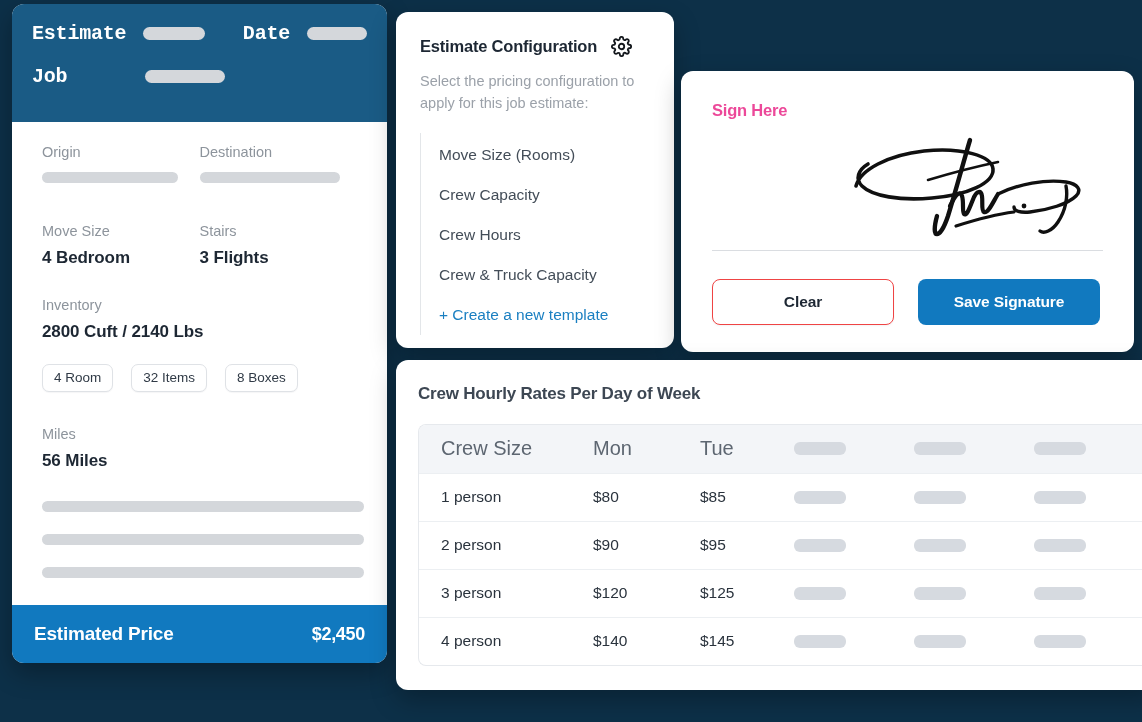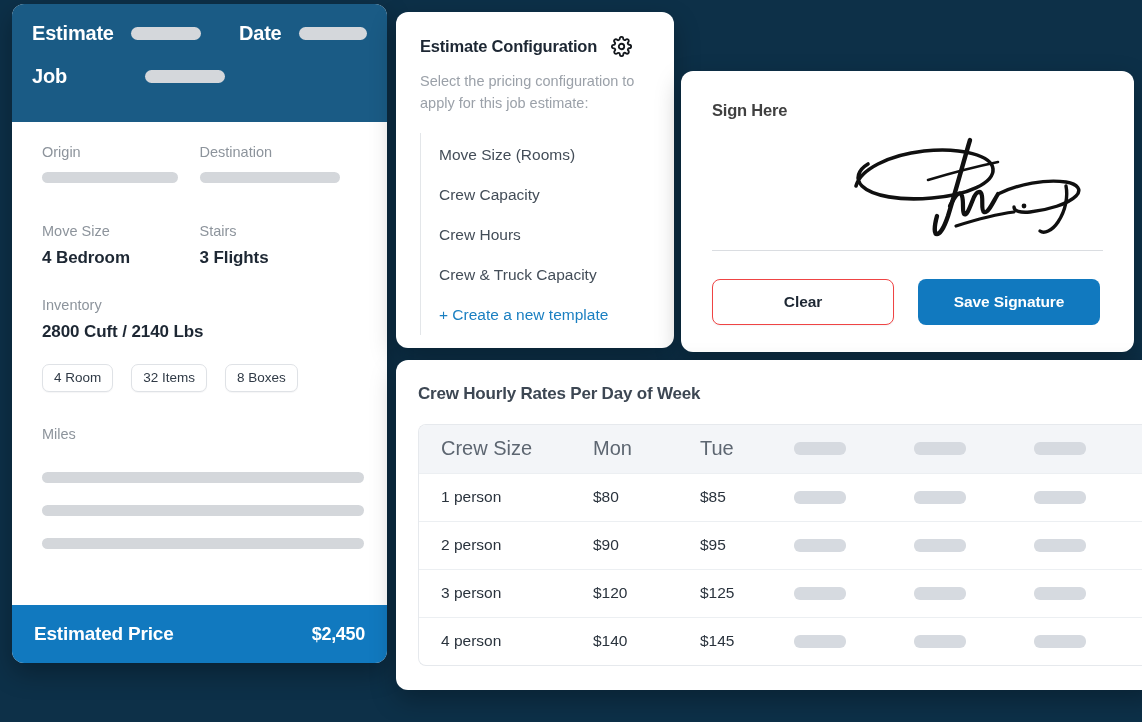--- a/index.html
+++ b/index.html
@@ -20,21 +20,21 @@
     border-radius: 12px;
     box-shadow: 0 10px 26px rgba(0,0,0,0.30);
     overflow: hidden;
     display: flex; flex-direction: column;
   }
   .est-header {
     background: #1a5b85;
     padding: 18px 20px 20px 20px;
     height: 118px;
   }
-  .hdr-row { display: flex; align-items: center; }
+  .hdr-row { display: flex; align-items: center; font-family: Liberation Mono, monospace; }
   .hdr-row.r1 { margin-bottom: 20px; }
   .hdr-label {
     color: #ffffff; font-size: 20px; font-weight: bold;
     letter-spacing: -0.2px;
   }
   .skel {
     background: #d4d7db;
     border-radius: 7px;
     display: inline-block;
   }
@@ -112,21 +112,21 @@
   .cfg-item.create { color: #1a7fc1; }
 
   
   .sig-card {
     position: absolute; left: 681px; top: 71px;
     width: 453px; height: 281px;
     background: #ffffff; border-radius: 12px;
     box-shadow: 0 10px 26px rgba(0,0,0,0.28);
     padding: 30px 31px 0 31px;
   }
-  .sig-title { font-size: 16.5px; font-weight: bold; color: #404040; letter-spacing: -0.2px; }
+  .sig-title { font-size: 16.5px; font-weight: bold; color: #ec4899; letter-spacing: -0.2px; }
   .sig-pad { position: relative; height: 122px; margin-top: 6px; }
   .sig-pad svg { position: absolute; left: 140px; top: 8px; }
   .sig-rule { height: 1px; background: #dadde1; margin-top: 2px; }
   .sig-btns { display: flex; gap: 24px; margin-top: 28px; }
   .btn {
     height: 46px; border-radius: 8px;
     display: flex; align-items: center; justify-content: center;
     font-size: 15.5px; font-weight: bold; cursor: pointer;
     letter-spacing: -0.1px;
   }
@@ -238,20 +238,21 @@
       <div class="chips">
         <span class="chip">4 Room</span>
         <span class="chip">32 Items</span>
         <span class="chip">8 Boxes</span>
       </div>
 
       <div class="gap-4"></div>
 
       <div class="field">
         <span class="f-label">Miles</span>
+        <span class="f-value">56 Miles</span>
       </div>
 
       <div class="sk-rows">
         <span class="skel sk-wide"></span>
         <span class="skel sk-wide"></span>
         <span class="skel sk-wide"></span>
       </div>
     </div>
 
     <div class="est-footer">

